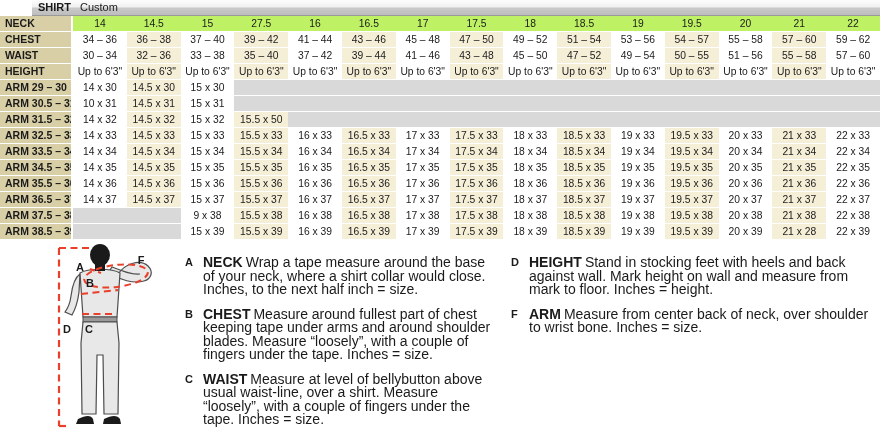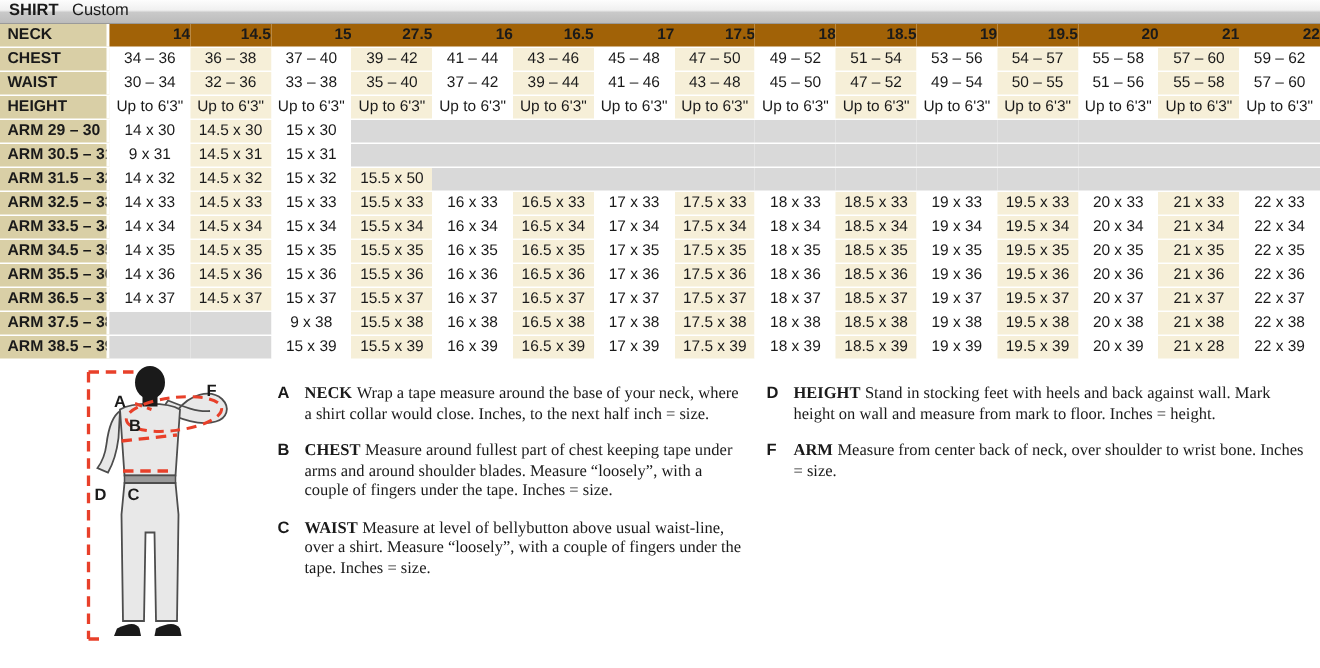--- a/index.html
+++ b/index.html
@@ -2,43 +2,43 @@
 <html><head>
 <meta charset="utf-8">
 <style>
   html,body{margin:0;padding:0;background:#fff;}
   .page{position:relative;width:880px;height:445px;background:#fff;
         font-family:"Liberation Sans",sans-serif;color:#1a1a1a;overflow:hidden;}
 
   
   .topbar{height:16px;line-height:15px;padding-left:6px;box-sizing:border-box;
           background:linear-gradient(#fdfdfd,#f0f0f0 45%,#c9c9c9 55%,#bdbdbd);
-          border-bottom:1px solid #9a9a9a;font-size:11px;}
+          border-bottom:1px solid #9a9a9a;font-size:11px;margin-left:32px;}
   .topbar .brand{font-weight:bold;}
   .topbar .variant{margin-left:9px;}
 
   
   .t-row{display:grid;grid-template-columns:73px repeat(15,1fr);height:15px;margin-bottom:1px;}
   .t-cell{font-size:10.3px;line-height:15px;text-align:center;white-space:nowrap;overflow:hidden;}
   .lbl{text-align:left;padding-left:5px;background:#d9cfa6;font-weight:bold;border-right:2px solid #fff;box-sizing:border-box;font-size:10.5px;}
-  .tan{background:#a16207;font-weight:bold;text-align:right;}
+  .tan{background:#bef264;font-weight:normal;}
   .white{background:#ffffff;}
   .cream{background:#f6efd8;}
   .empty{background:#d9d9d9;}
 
   
   .figure{position:absolute;left:0;top:243px;width:180px;height:200px;}
   .content{position:absolute;left:185px;top:245px;width:690px;}
   .intro{text-align:center;font-weight:bold;font-size:12px;line-height:14px;padding-right:62px;}
   .cols{display:flex;margin-top:11px;}
   .col-left{width:312px;margin-right:14px;flex:none;}
   .col-right{flex:1;}
   .instr{display:flex;margin-bottom:11px;}
   .ltr{width:18px;flex:none;font-weight:bold;font-size:11px;line-height:13.5px;}
-  .ibody{flex:1;font-size:11px;line-height:13.5px;font-family:Liberation Serif, serif;}
+  .ibody{flex:1;font-size:14px;line-height:13.5px;}
   .term{font-weight:bold;margin-right:3px;}
   .note{margin-top:21px;font-style:italic;font-size:12.5px;line-height:17.5px;padding-right:30px;}
   .note b{font-weight:bold;}
 </style>
 </head>
 <body>
 
 <div class="page">
 
   <div class="topbar">
@@ -131,21 +131,21 @@
         <div class="t-cell empty"></div>
         <div class="t-cell empty"></div>
         <div class="t-cell empty"></div>
         <div class="t-cell empty"></div>
         <div class="t-cell empty"></div>
         <div class="t-cell empty"></div>
         <div class="t-cell empty"></div>
       </div>
       <div class="t-row">
         <div class="t-cell lbl">ARM 30.5 – 31</div>
-        <div class="t-cell white">9 x 31</div>
+        <div class="t-cell white">10 x 31</div>
         <div class="t-cell cream">14.5 x 31</div>
         <div class="t-cell white">15 x 31</div>
         <div class="t-cell empty"></div>
         <div class="t-cell empty"></div>
         <div class="t-cell empty"></div>
         <div class="t-cell empty"></div>
         <div class="t-cell empty"></div>
         <div class="t-cell empty"></div>
         <div class="t-cell empty"></div>
         <div class="t-cell empty"></div>

